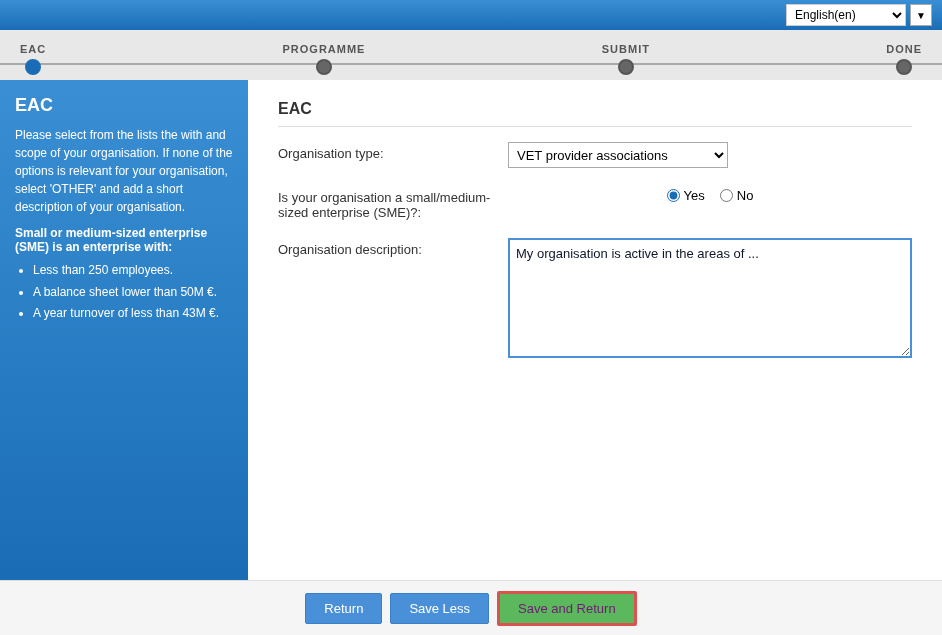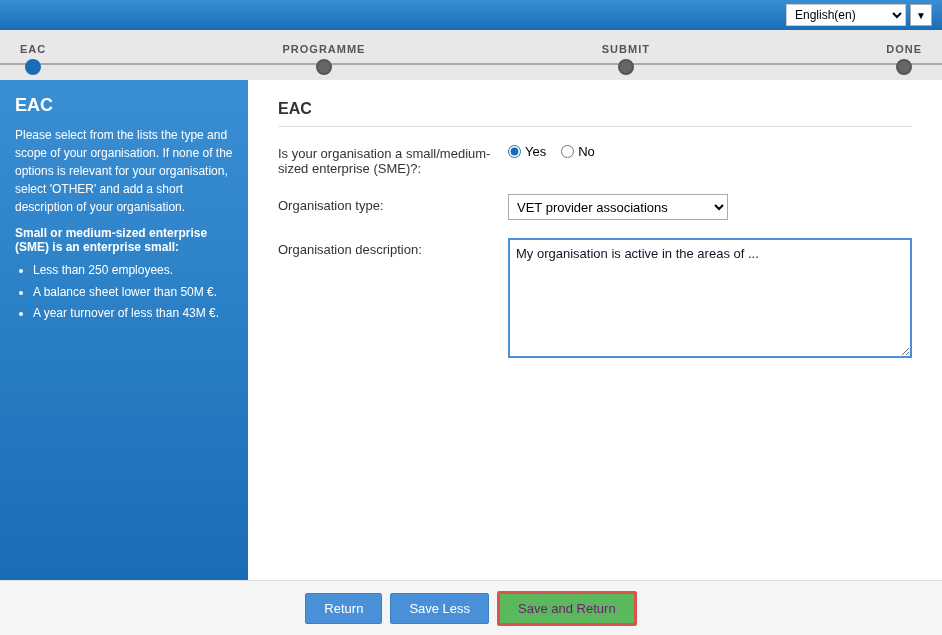--- a/index.html
+++ b/index.html
@@ -1,15 +1,15 @@
 <!DOCTYPE html>
 <html><head>
   <meta charset="utf-8">
   <style>
-    * { box-sizing: border-box; margin: 0; padding: 0; }
+    * { box-sizing: border-box; margin: 0; padding: 0; justify-content: center; }
     body { font-family: Arial, sans-serif; font-size: 13px; background: #f0f0f0; width: 942px; height: 635px; overflow: hidden; }
 
     
     .top-bar {
       background: linear-gradient(to bottom, #3a8fd4, #1a6db5);
       height: 30px;
       display: flex;
       align-items: center;
       justify-content: flex-end;
       padding-right: 10px;
@@ -253,61 +253,61 @@
       <span class="step-label">DONE</span>
       <div class="step-circle"></div>
     </div>
   </div>
 </div>
 
 <div class="main-layout">
 
   <div class="sidebar">
     <div class="sidebar-title">EAC</div>
-    <p class="sidebar-text">Please select from the lists the type and scope of your organisation. If none of the options is relevant for your organisation, select 'OTHER' and add a short description of your organisation.</p>
-    <p class="sidebar-sme-title">Small or medium-sized enterprise (SME) is an enterprise small:</p>
+    <p class="sidebar-text">Please select from the lists the with and scope of your organisation. If none of the options is relevant for your organisation, select 'OTHER' and add a short description of your organisation.</p>
+    <p class="sidebar-sme-title">Small or medium-sized enterprise (SME) is an enterprise with:</p>
     <ul class="sidebar-list">
       <li>Less than 250 employees.</li>
       <li>A balance sheet lower than 50M €.</li>
       <li>A year turnover of less than 43M €.</li>
     </ul>
   </div>
 
   <div class="content">
     <div class="content-title">EAC</div>
+
+    <div class="form-row">
+      <div class="form-label">Organisation type:</div>
+      <div class="form-control">
+        <select class="org-type-select">
+          <option>VET provider associations</option>
+          <option>Higher education</option>
+          <option>Schools</option>
+          <option>Other</option>
+        </select>
+      </div>
+    </div>
 
     <div class="form-row">
       <div class="form-label">Is your organisation a small/medium-sized enterprise (SME)?:</div>
       <div class="form-control">
         <div class="radio-group">
           <label class="radio-label">
             <input type="radio" class="radio-input" name="sme" value="yes" checked="" style="">
             <span>Yes</span>
           </label>
           <label class="radio-label">
             <input type="radio" class="radio-input" name="sme" value="no" style="">
             <span>No</span>
           </label>
         </div>
       </div>
     </div>
 
     <div class="form-row">
-      <div class="form-label">Organisation type:</div>
-      <div class="form-control">
-        <select class="org-type-select">
-          <option>VET provider associations</option>
-          <option>Higher education</option>
-          <option>Schools</option>
-          <option>Other</option>
-        </select>
-      </div>
-    </div>
-
-    <div class="form-row">
       <div class="form-label">Organisation description:</div>
       <div class="form-control">
         <textarea class="org-description-textarea" placeholder="My organisation is active in the areas of ..." style="">My organisation is active in the areas of ...</textarea>
       </div>
     </div>
   </div>
 </div>
 
 <div class="footer">
   <button class="btn btn-blue">Return</button>

